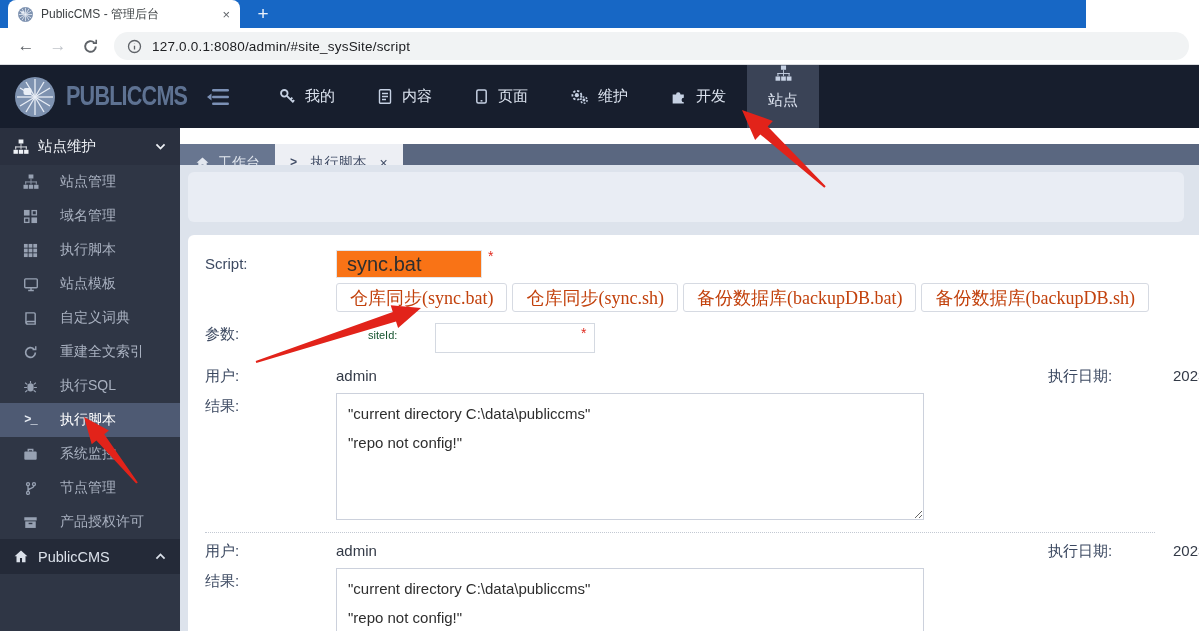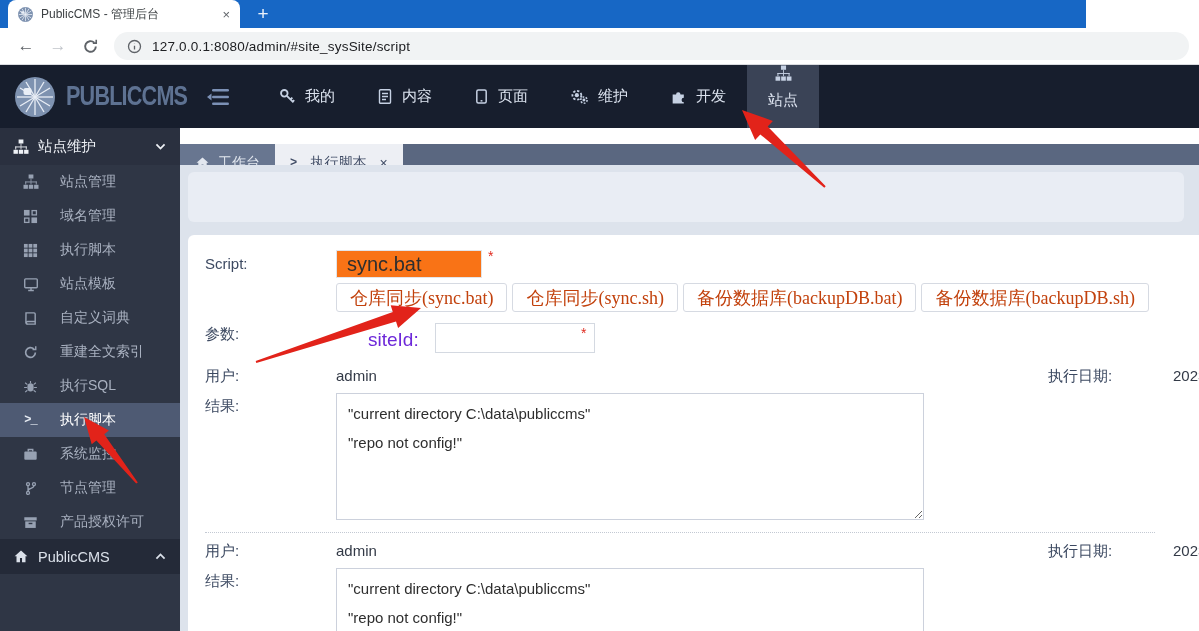--- a/index.html
+++ b/index.html
@@ -59,21 +59,21 @@
     color:#e2e7ef;background:#687690;height:37px;box-sizing:border-box;}
   .ttab.active{background:#edeff4;color:#424e67;}
   .ttab .close{margin-left:5px;font-size:14px;}
 
   
   .content{position:absolute;left:180px;top:165px;width:1019px;height:466px;background:#dde3ec;}
   .panel-top{position:absolute;left:8px;top:7px;width:996px;height:50px;background:#e9edf4;border-radius:6px;}
   .panel-main{position:absolute;left:8px;top:70px;width:1011px;height:600px;background:#fff;border-radius:6px 0 0 0;}
   .flabel{position:absolute;font-size:15px;color:#3c4961;white-space:nowrap;}
   .fvalue{position:absolute;font-size:15px;color:#333a47;white-space:nowrap;}
-  .sublabel{position:absolute;font-size:19px;color:#6d28d9;white-space:nowrap;}
+  .sublabel{position:absolute;font-size:11px;color:#14532d;white-space:nowrap;}
   .star{position:absolute;color:#e02b20;font-size:14px;}
   .script-input{position:absolute;left:148px;top:15px;width:146px;height:28px;
     background:#f97316;border:1px solid #e3e4e8;box-sizing:border-box;
     font-family:"Liberation Sans",sans-serif;font-size:20px;color:#2e2e2e;padding:0 10px;}
   .param-input{position:absolute;left:247px;top:88px;width:160px;height:30px;
     background:#fff;border:1px solid #d4d9e1;box-sizing:border-box;
     font-family:"Liberation Sans",sans-serif;font-size:15px;padding:0 8px;}
   .btnrow{position:absolute;left:148px;top:48px;display:flex;gap:5px;}
   .btnrow button{height:29px;padding:0 13px;background:#fff;border:1px solid #d6dae2;
     border-radius:3px;font-family:Liberation Serif, serif;font-size:18px;color:#c2410c;}

